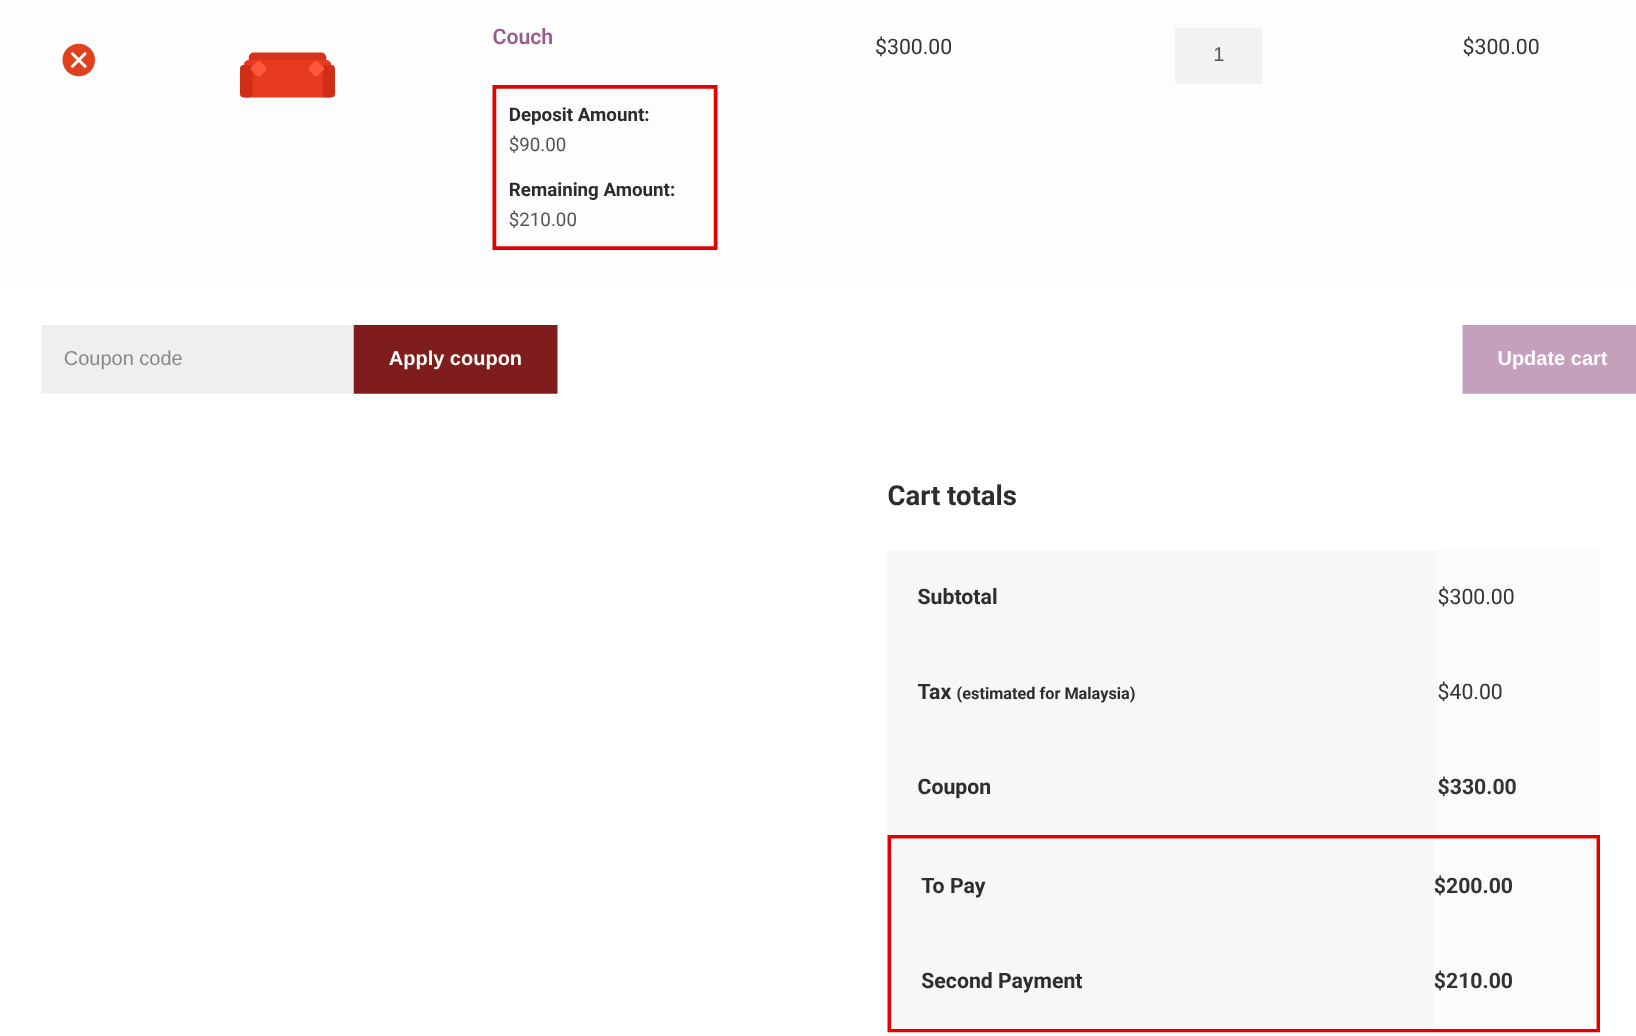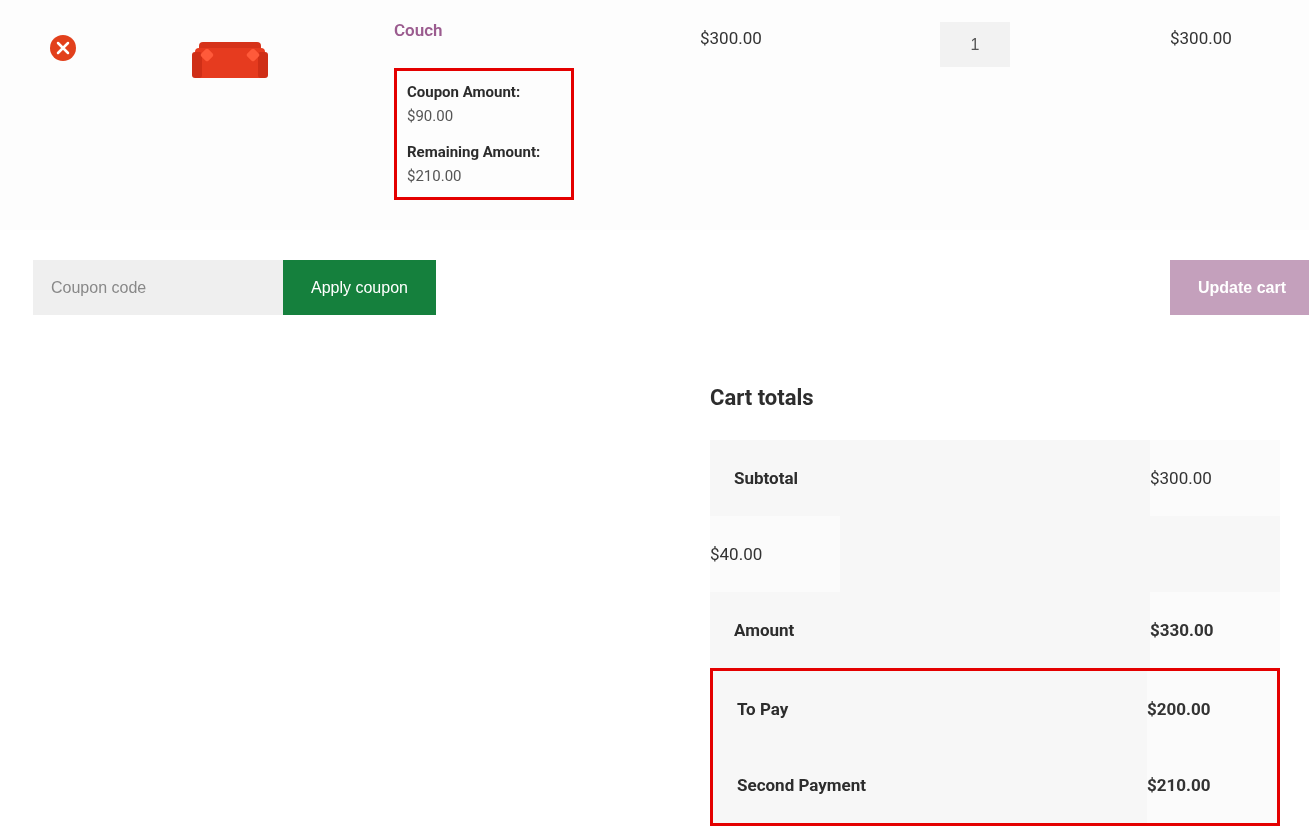--- a/index.html
+++ b/index.html
@@ -23,21 +23,21 @@
 .deposit-val { color: #555; font-size: 15px; margin-bottom: 18px; }
 .deposit-val:last-child { margin-bottom: 0; }
 .price-col { width: 240px; padding-top: 8px; color: #333; font-size: 17px; }
 .qty-col { width: 230px; padding-top: 2px; }
 .qty-input { width: 70px; height: 45px; background: #f2f2f2; border: none; text-align: center; font-size: 16px; color: #555; }
 .subtotal-col { padding-top: 8px; color: #333; font-size: 17px; }
 .actions-row { display: flex; justify-content: space-between; align-items: center; padding: 0 0 0 5px; margin-top: 30px; }
 .coupon-group { display: flex; padding-left: 28px; }
 .coupon-input { width: 250px; height: 55px; background: #efefef; border: none; padding: 0 18px; font-size: 16px; color: #888; }
 .coupon-input::placeholder { color: #888; }
-.apply-btn { height: 55px; padding: 0 28px; background: #15803d; color: #fff; border: none; font-weight: 400; font-size: 16px; cursor: pointer; }
+.apply-btn { height: 55px; padding: 0 28px; background: #7f1d1d; color: #fff; border: none; font-weight: 700; font-size: 16px; cursor: pointer; }
 .update-btn { height: 55px; padding: 0 28px; background: #c4a0bc; color: #fff; border: none; font-weight: 700; font-size: 16px; margin-right: -5px; }
 .totals-section { margin-top: 70px; margin-left: 710px; width: 570px; }
 .totals-title { font-size: 22px; font-weight: 700; color: #2d2d2d; margin-bottom: 30px; }
 .totals-table { width: 100%; }
 .totals-row { display: flex; background: #f7f7f7; justify-content: space-between; }
 .totals-label { flex: 1; padding: 28px 24px; background: #f7f7f7; font-weight: 700; font-size: 17px; color: #2d2d2d; }
 .totals-value { width: 130px; padding: 28px 10px 28px 0; background: #fbfbfb; font-size: 17px; color: #333; font-weight: 400; }
 .totals-value.bold { font-weight: 700; }
 .tax-note { font-weight: 700; font-size: 13px; color: #2d2d2d; }
 .highlight-box { border: 3px solid #e40000; }
@@ -59,21 +59,21 @@
       <div class="couch-body"></div>
       <div class="couch-arm-l"></div>
       <div class="couch-arm-r"></div>
       <div class="couch-cushion"></div>
       <div class="couch-cushion2"></div>
     </div>
   </div>
   <div class="product-col">
     <div class="product-name">Couch</div>
     <div class="deposit-box">
-      <div class="deposit-label">Coupon Amount:</div>
+      <div class="deposit-label">Deposit Amount:</div>
       <div class="deposit-val">$90.00</div>
       <div class="deposit-label">Remaining Amount:</div>
       <div class="deposit-val">$210.00</div>
     </div>
   </div>
   <div class="price-col">$300.00</div>
   <div class="qty-col">
     <input class="qty-input" type="text" value="1" style="">
   </div>
   <div class="subtotal-col">$300.00</div>
@@ -88,24 +88,25 @@
 </div>
 
 <div class="totals-section">
   <div class="totals-title">Cart totals</div>
   <div class="totals-table">
     <div class="totals-row">
       <div class="totals-label">Subtotal</div>
       <div class="totals-value">$300.00</div>
     </div>
     <div class="totals-row">
+      <div class="totals-label"><span>Tax </span><span class="tax-note">(estimated for Malaysia)</span></div>
       <div class="totals-value">$40.00</div>
     </div>
     <div class="totals-row">
-      <div class="totals-label">Amount</div>
+      <div class="totals-label">Coupon</div>
       <div class="totals-value bold">$330.00</div>
     </div>
     <div class="highlight-box">
       <div class="totals-row">
         <div class="totals-label">To Pay</div>
         <div class="totals-value bold">$200.00</div>
       </div>
       <div class="totals-row">
         <div class="totals-label">Second Payment</div>
         <div class="totals-value bold">$210.00</div>

